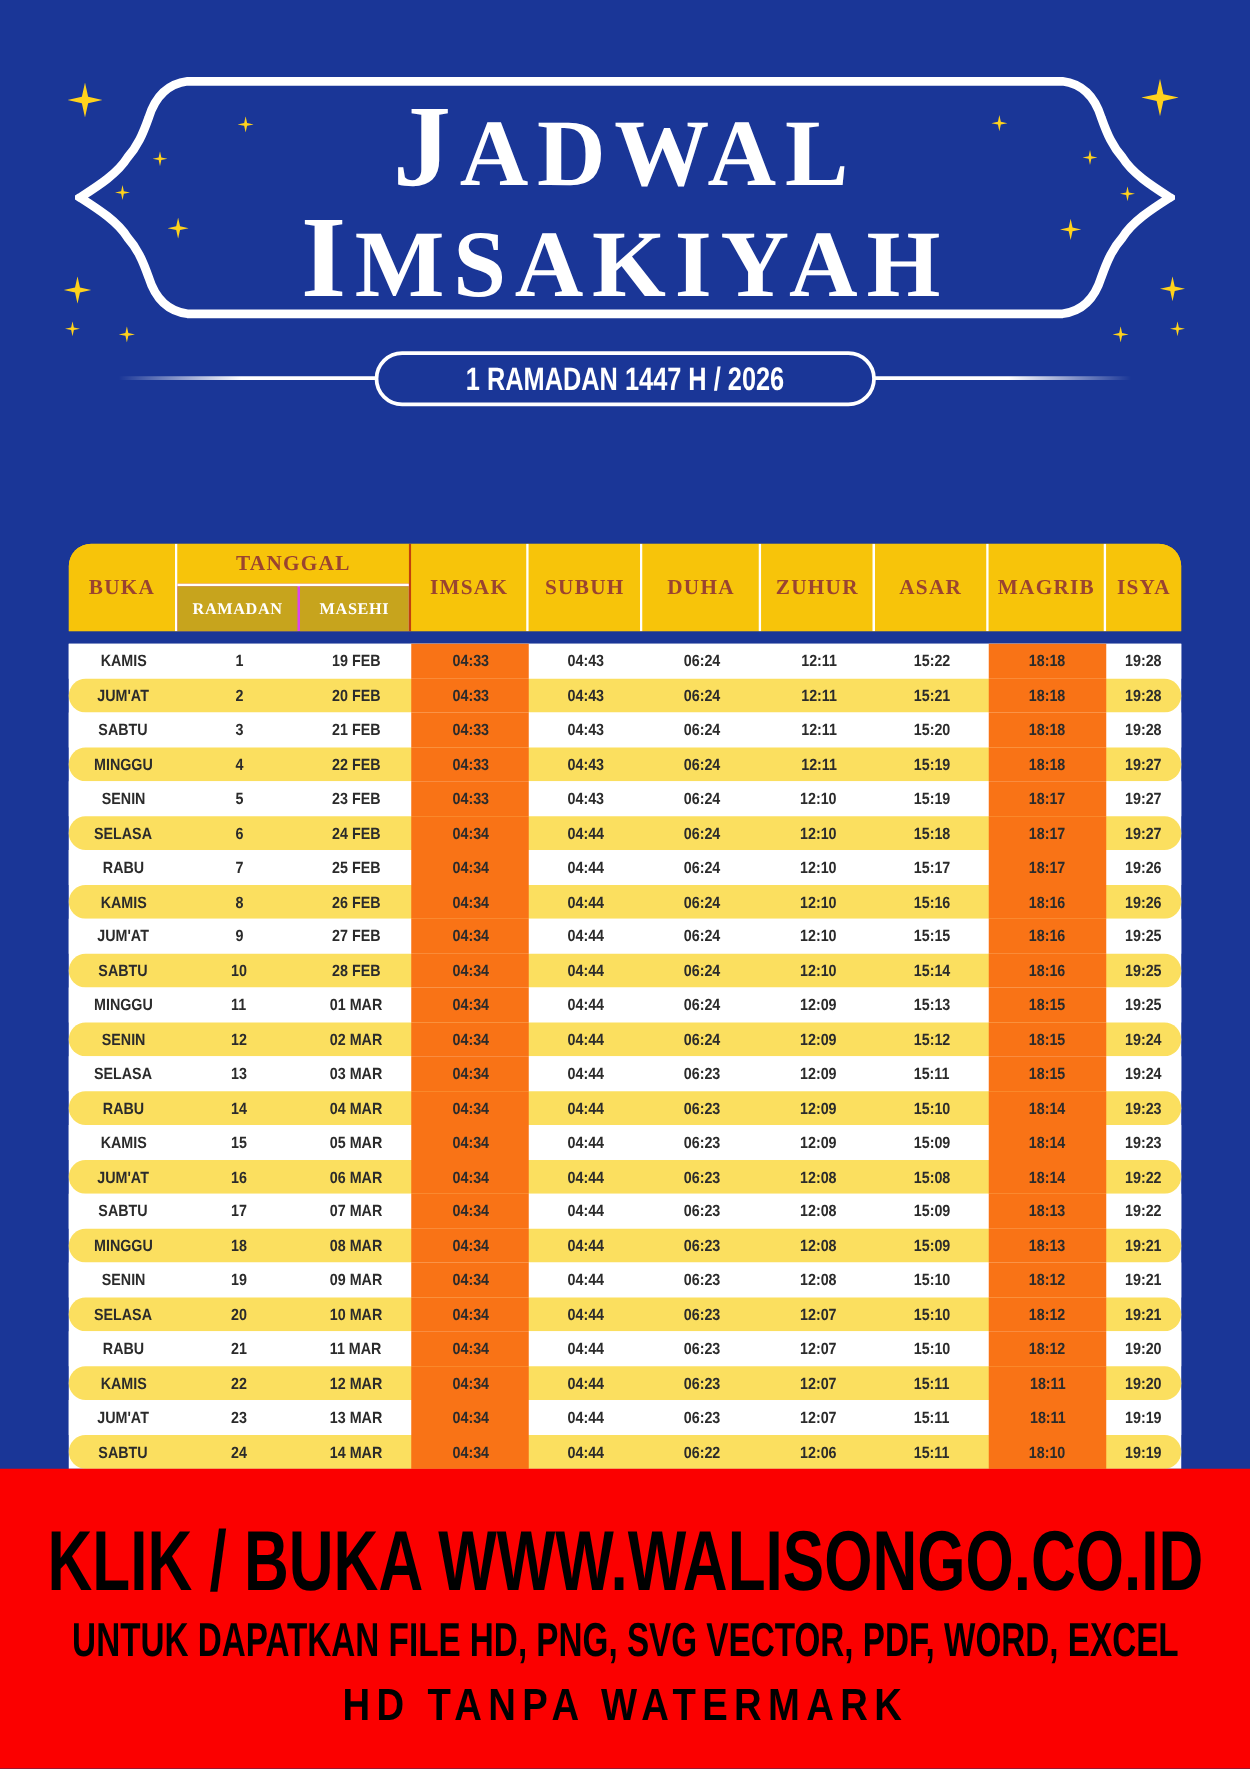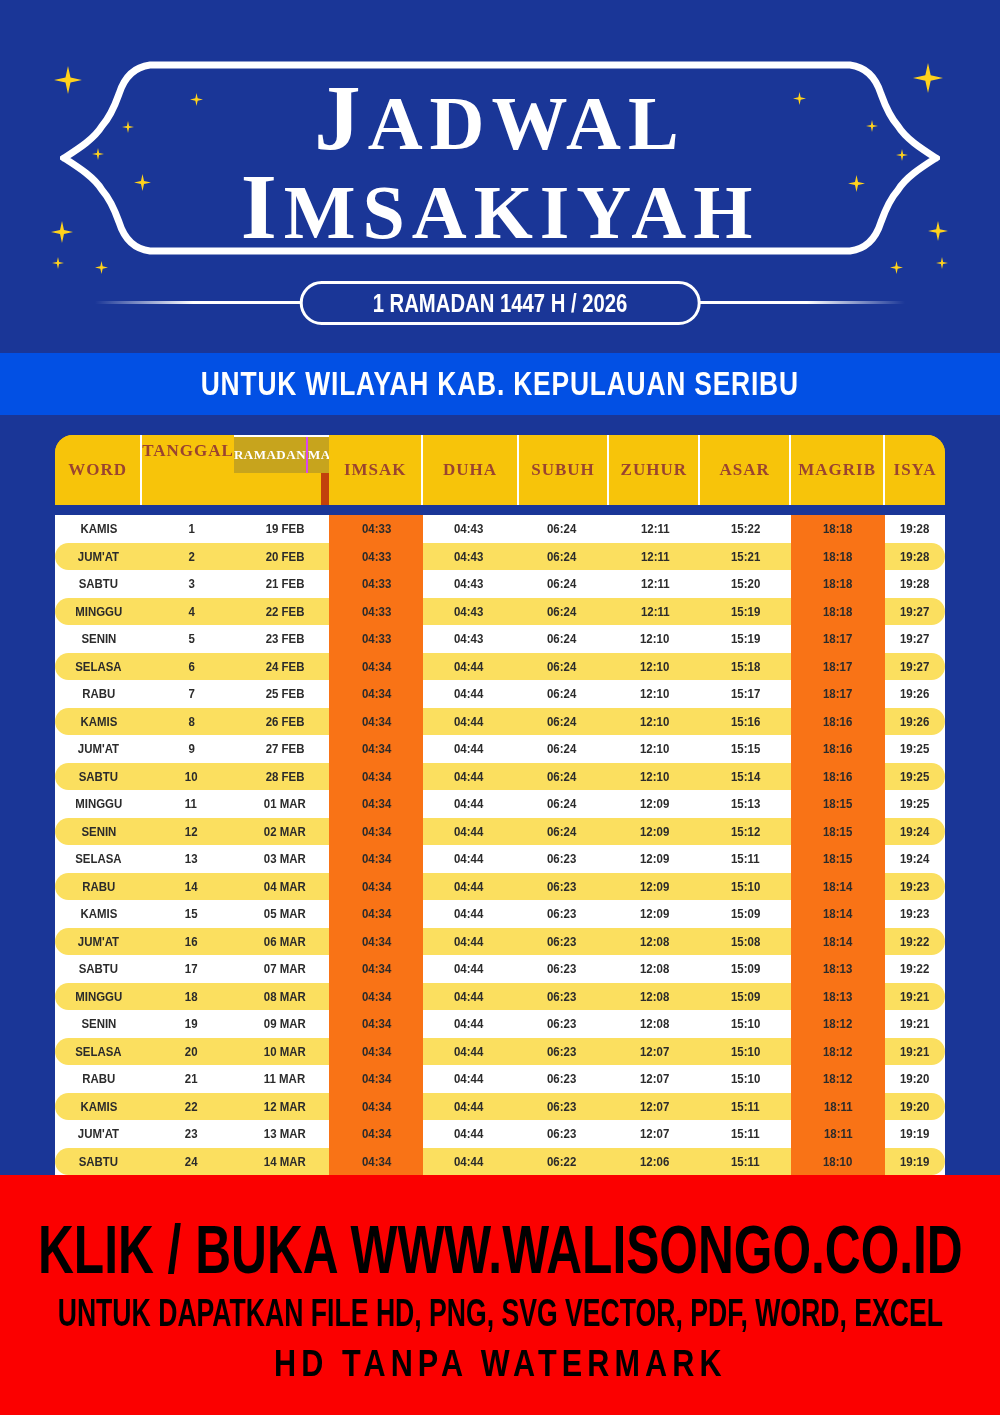--- a/index.html
+++ b/index.html
@@ -53,21 +53,21 @@
     color:#9A4430;font-family:"Liberation Serif",serif;font-weight:bold;
   }
   .th{
     display:flex;align-items:center;justify-content:center;
     font-size:17px;letter-spacing:1px;border-right:2px solid #fff;
     background:#F7C40A;white-space:nowrap;
   }
   .th:last-child{border-right:none;}
   .w-hari{width:9.8%;}.w-group{width:21%;}.w-imsak{width:10.6%;}.w-subuh{width:10.2%;}
   .w-duha{width:10.7%;}.w-zuhur{width:10.2%;}.w-asar{width:10.2%;}.w-magrib{width:10.6%;}.w-isya{width:6.7%;}
-  .th-group{display:flex;flex-direction:row;border-right:8px solid #c2410c;}
+  .th-group{display:flex;flex-direction:column;border-right:2px solid #c2410c;}
   .th-group .glabel{
     height:32px;display:flex;align-items:center;justify-content:center;
     background:#F7C40A;font-size:17px;letter-spacing:1px;
   }
   .th-group .sub{display:flex;height:38px;background:#d946ef;border-top:2px solid #fff;gap:2px;}
   .th-group .sub .sth{
     display:flex;align-items:center;justify-content:center;
     background:#C7A41D;color:#fff;font-size:13px;letter-spacing:.5px;
   }
   .sth.ramadan{flex:110;}
@@ -141,37 +141,34 @@
   </div>
 
   <div class="badge-wrap">
     <div class="badge-line left"></div>
     <div class="badge-line right"></div>
     <div class="badge">
       <span class="cx cx78">1 RAMADAN 1447 H / 2026</span>
     </div>
   </div>
 
-  <div class="banner">
-    <span class="cx cx80">UNTUK WILAYAH KAB. KEPULAUAN SERIBU</span>
-  </div>
 
   <div class="sched">
     <div class="thead">
-      <div class="th w-hari">WORD</div>
+      <div class="th w-hari">BUKA</div>
       <div class="th-group w-group">
         <div class="glabel">TANGGAL</div>
         <div class="sub">
           <div class="sth ramadan">RAMADAN</div>
           <div class="sth masehi">MASEHI</div>
         </div>
       </div>
       <div class="th w-imsak">IMSAK</div>
+      <div class="th w-subuh">SUBUH</div>
       <div class="th w-duha">DUHA</div>
-      <div class="th w-subuh">SUBUH</div>
       <div class="th w-zuhur">ZUHUR</div>
       <div class="th w-asar">ASAR</div>
       <div class="th w-magrib">MAGRIB</div>
       <div class="th w-isya">ISYA</div>
     </div>
     <div class="tbody">
         <div class="row">
           <div class="cell">
             <span class="ct">KAMIS</span>
           </div>

